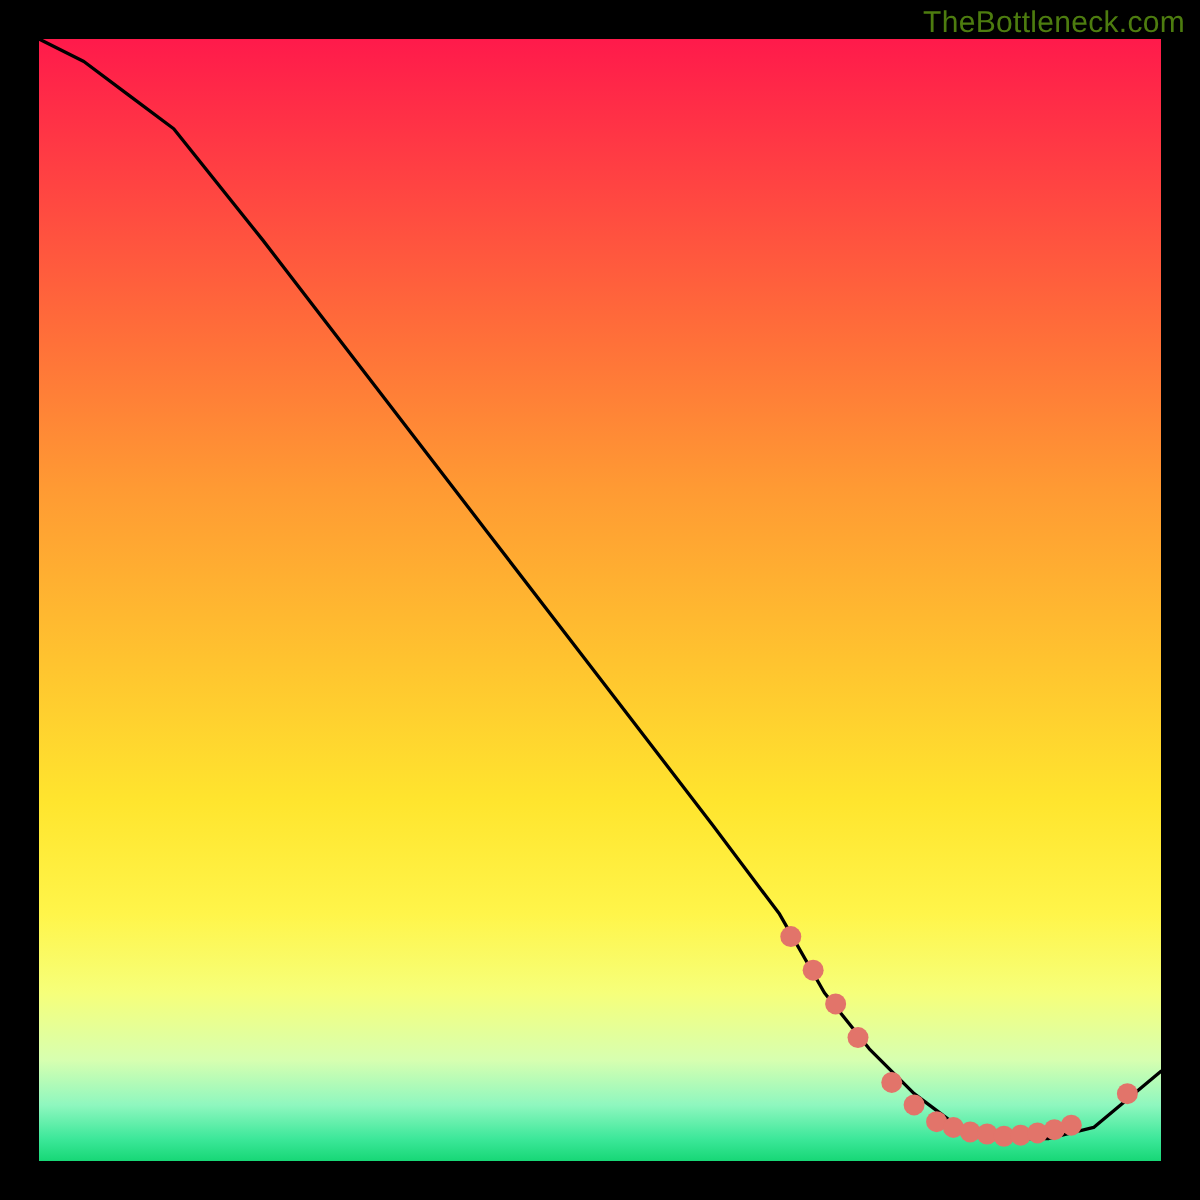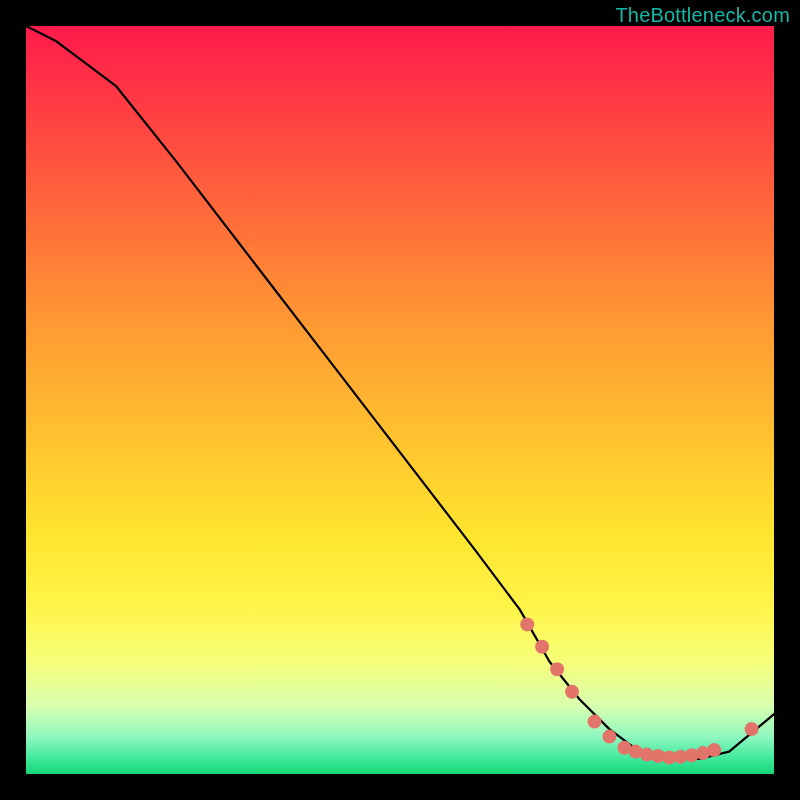--- a/index.html
+++ b/index.html
@@ -37,21 +37,21 @@
       #d7ffb0 91%,
       #8ff7bf 95%,
       #3de89a 98%,
       #17d776 100%
     );
   }
   .watermark {
     position: absolute;
     top: 4px;
     right: 10px;
-    color: #14b8a6;
+    color: #4d7c0f;
     font-size: 20px;
     font-weight: 500;
     letter-spacing: 0.2px;
     user-select: none;
   }
   svg.curve {
     position: absolute;
     left: 0;
     top: 0;
     width: 748px;

